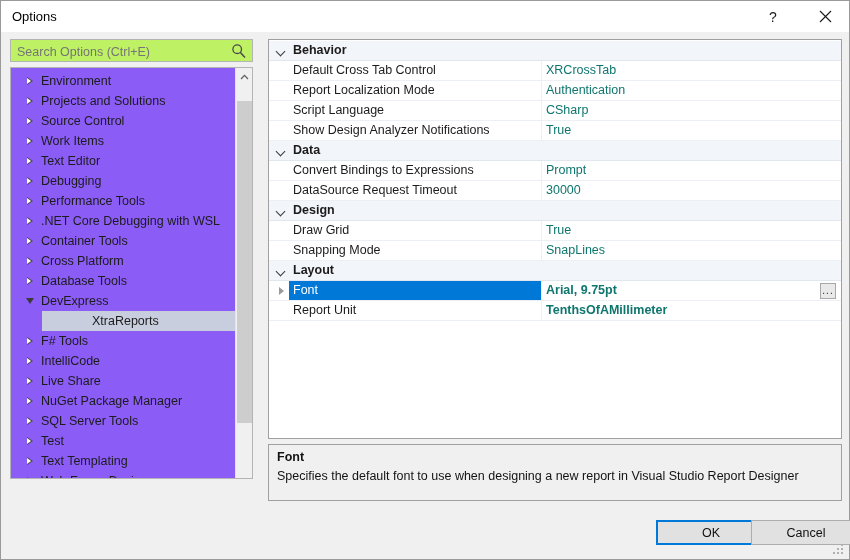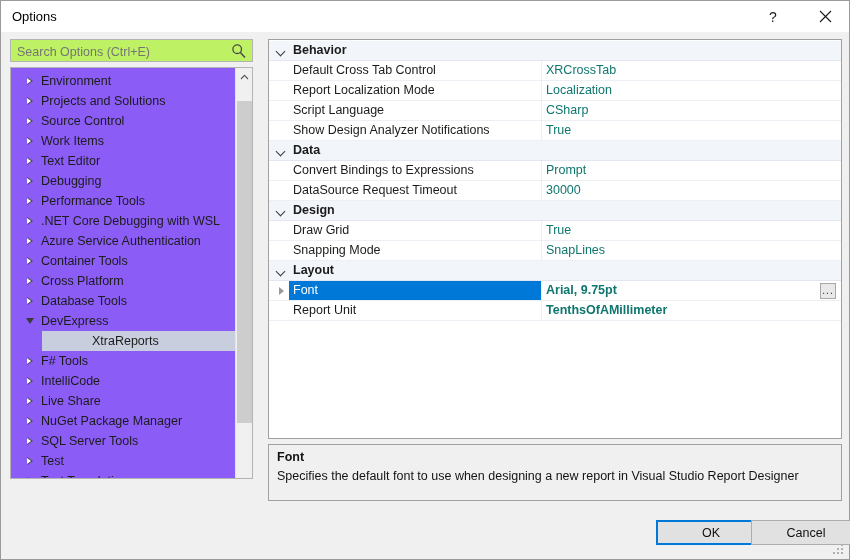--- a/index.html
+++ b/index.html
@@ -223,26 +223,20 @@
           <span class="arrow">
             <span class="tri-r-hollow"></span>
           </span>
           <span class="label">Performance Tools</span>
         </div>
         <div class="tree-item">
           <span class="arrow">
             <span class="tri-r-hollow"></span>
           </span>
           <span class="label">.NET Core Debugging with WSL</span>
-        </div>
-        <div class="tree-item">
-          <span class="arrow">
-            <span class="tri-r-hollow"></span>
-          </span>
-          <span class="label">Azure Service Authentication</span>
         </div>
         <div class="tree-item">
           <span class="arrow">
             <span class="tri-r-hollow"></span>
           </span>
           <span class="label">Container Tools</span>
         </div>
         <div class="tree-item">
           <span class="arrow">
             <span class="tri-r-hollow"></span>
@@ -337,21 +331,21 @@
           <span class="cat-label">Behavior</span>
         </div>
         <div class="prow item">
           <span class="sep"></span>
           <span class="pname">Default Cross Tab Control</span>
           <span class="pval">XRCrossTab</span>
         </div>
         <div class="prow item">
           <span class="sep"></span>
           <span class="pname">Report Localization Mode</span>
-          <span class="pval">Localization</span>
+          <span class="pval">Authentication</span>
         </div>
         <div class="prow item">
           <span class="sep"></span>
           <span class="pname">Script Language</span>
           <span class="pval">CSharp</span>
         </div>
         <div class="prow item">
           <span class="sep"></span>
           <span class="pname">Show Design Analyzer Notifications</span>
           <span class="pval">True</span>

